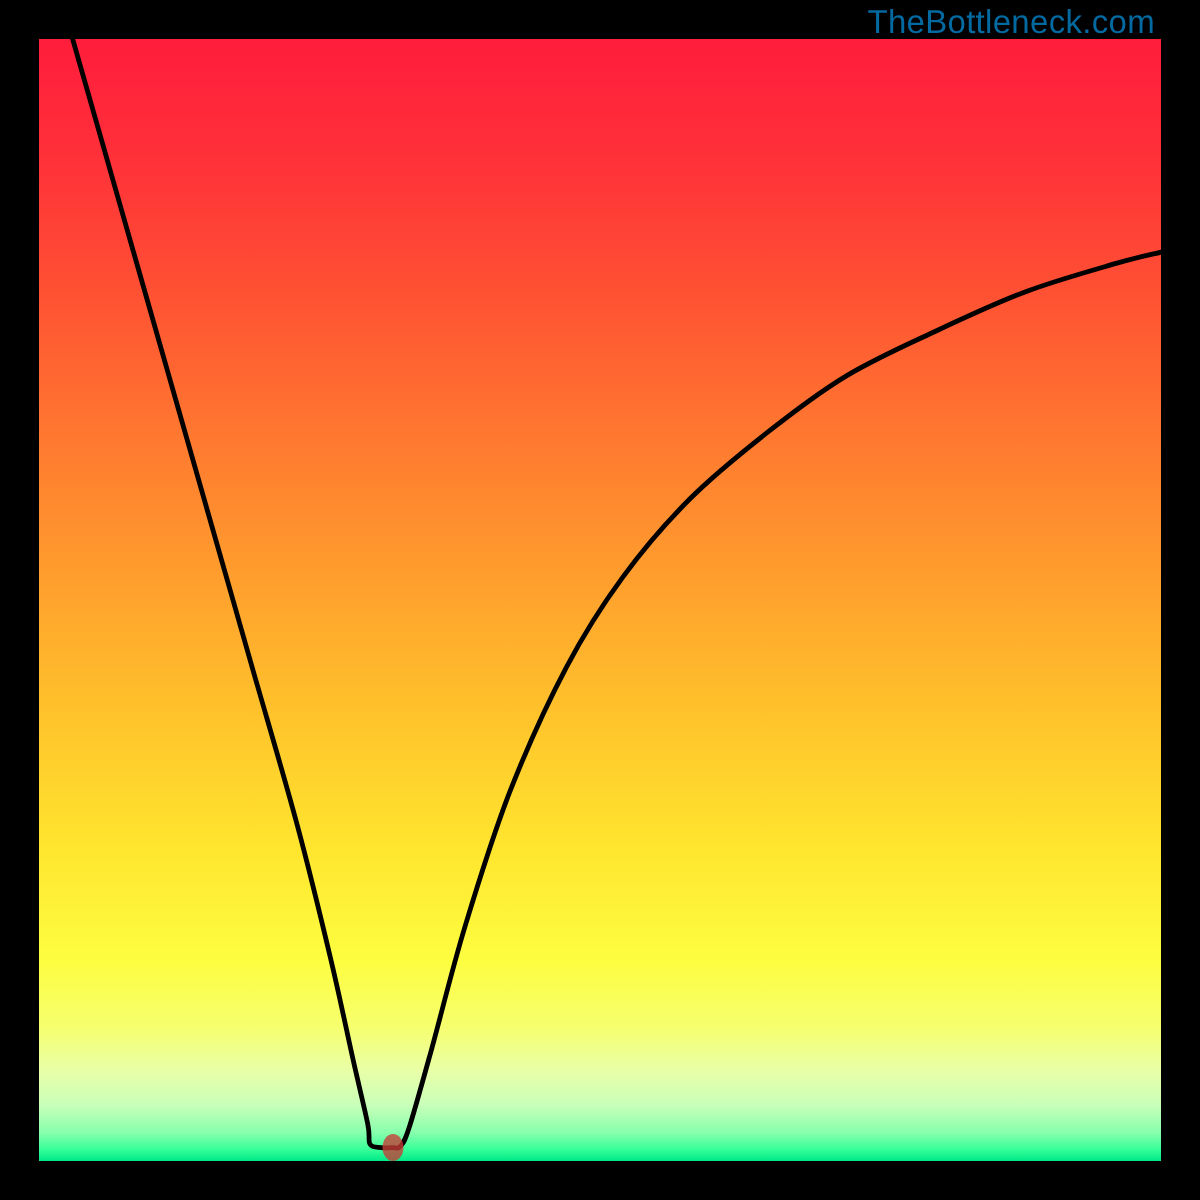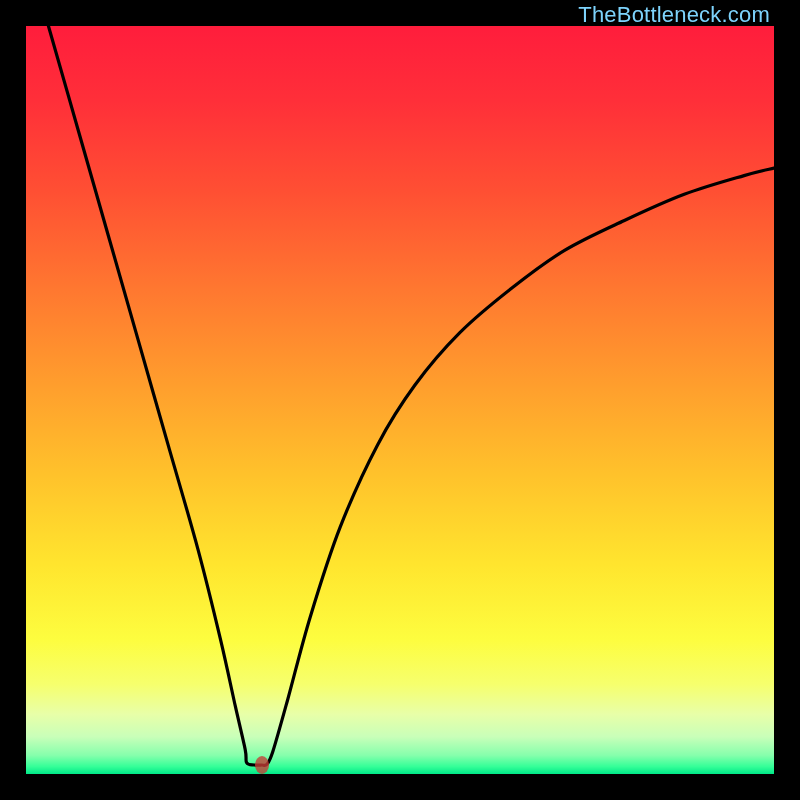--- a/index.html
+++ b/index.html
@@ -35,21 +35,21 @@
   .curve-svg {
     position: absolute;
     inset: 0;
     width: 748px;
     height: 748px;
   }
   .watermark {
     position: absolute;
     top: 2px;
     right: 30px;
-    color: #7dd3fc;
+    color: #0369a1;
     font-size: 22px;
     font-weight: 500;
     -webkit-font-smoothing: antialiased;
     letter-spacing: 0.2px;
   }
   .marker {
     position: absolute;
     width: 14px;
     height: 18px;
     border-radius: 50%;

